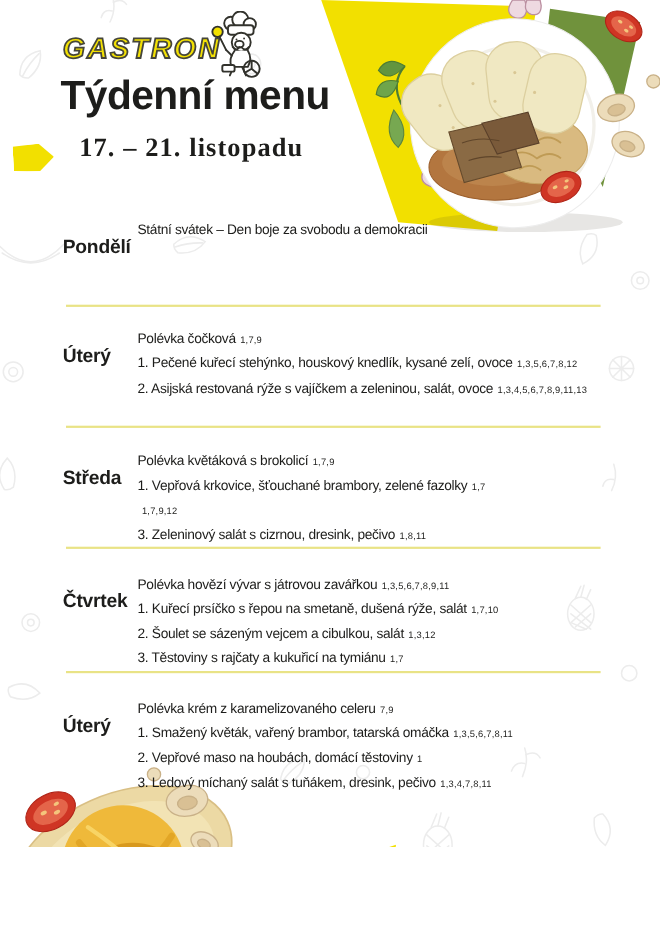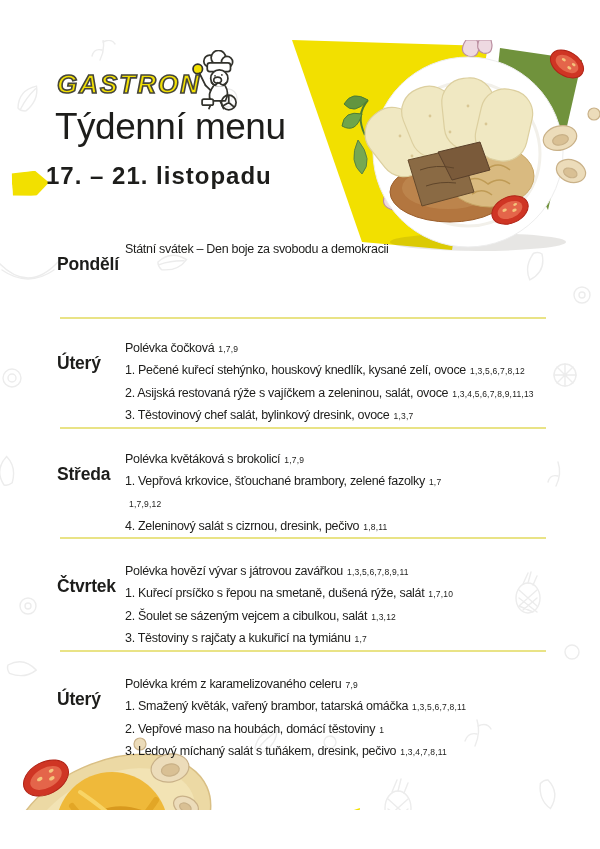--- a/index.html
+++ b/index.html
@@ -1,29 +1,29 @@
 <!DOCTYPE html>
 <html><head>
 <meta charset="utf-8">
 <style>
   html,body{margin:0;padding:0;background:#fff;}
   .page{position:relative;width:600px;height:770px;background:#ffffff;overflow:hidden;
-        font-family:"Liberation Sans",sans-serif;color:#1d1d1b;margin-top:40px;}
+        font-family:"Liberation Sans",sans-serif;color:#1d1d1b;}
   .layer{position:absolute;left:0;top:0;pointer-events:none;}
   .doodles{z-index:0;}
   .decor{z-index:1;}
 
   
   .brand{position:absolute;left:57px;top:29px;font-size:26px;font-weight:bold;font-style:italic;
          letter-spacing:2px;color:#f3e104;-webkit-text-stroke:1.6px #45453a;z-index:2;}
   .chef{position:absolute;left:188px;top:10px;width:54px;height:62px;z-index:2;}
-  .title{position:absolute;left:55px;top:66px;font-size:37px;font-weight:normal;letter-spacing:-0.5px;z-index:2;}
+  .title{position:absolute;left:55px;top:66px;font-size:37px;font-weight:bold;letter-spacing:-0.5px;z-index:2;}
   .date-tag{position:absolute;left:12px;top:131px;width:37px;height:25px;background:#f2e000;
             clip-path:polygon(0 6%,64% 0,100% 50%,64% 100%,0 94%);transform:rotate(-3deg);z-index:2;}
-  .date{position:absolute;left:46px;top:122px;font-family:Liberation Sans, sans-serif;
+  .date{position:absolute;left:72px;top:122px;font-family:Liberation Serif, serif;
         font-size:24px;font-weight:bold;letter-spacing:1px;z-index:2;}
 
   
   .day{position:absolute;left:57px;width:525px;display:flex;align-items:flex-start;z-index:2;}
   .day-name{width:68px;flex:none;font-size:17.5px;font-weight:bold;line-height:22px;letter-spacing:-0.2px;}
   .day-lines{flex:1;}
   .menu-line{font-size:12.5px;height:22.3px;display:flex;align-items:baseline;white-space:nowrap;line-height:22px;text-align:right;}
   .line-text{letter-spacing:-0.3px;}
   .allergens{font-size:8.5px;margin-left:4px;letter-spacing:0.2px;color:#1d1d1b;}
   .divider{position:absolute;left:60px;width:486px;height:2px;background:#e9e386;z-index:2;}
@@ -327,45 +327,41 @@
         <span class="allergens">1,7,9</span>
       </div>
       <div class="menu-line">
         <span class="line-text">1. Pečené kuřecí stehýnko, houskový knedlík, kysané zelí, ovoce</span>
         <span class="allergens">1,3,5,6,7,8,12</span>
       </div>
       <div class="menu-line">
         <span class="line-text">2. Asijská restovaná rýže s vajíčkem a zeleninou, salát, ovoce</span>
         <span class="allergens">1,3,4,5,6,7,8,9,11,13</span>
       </div>
-      <div class="menu-line">
-        <span class="line-text">3. Těstovinový chef salát, bylinkový dresink, ovoce</span>
-        <span class="allergens">1,3,7</span>
-      </div>
     </div>
   </section>
 
   <div class="divider" style="top:387px"></div>
 
   <section class="day" style="top:408px">
     <h2 class="day-name">Středa</h2>
     <div class="day-lines">
       <div class="menu-line">
         <span class="line-text">Polévka květáková s brokolicí</span>
         <span class="allergens">1,7,9</span>
       </div>
       <div class="menu-line">
         <span class="line-text">1. Vepřová krkovice, šťouchané brambory, zelené fazolky</span>
         <span class="allergens">1,7</span>
       </div>
       <div class="menu-line">
         <span class="allergens">1,7,9,12</span>
       </div>
       <div class="menu-line">
-        <span class="line-text">4. Zeleninový salát s cizrnou, dresink, pečivo</span>
+        <span class="line-text">3. Zeleninový salát s cizrnou, dresink, pečivo</span>
         <span class="allergens">1,8,11</span>
       </div>
     </div>
   </section>
 
   <div class="divider" style="top:497px"></div>
 
   <section class="day" style="top:520px">
     <h2 class="day-name">Čtvrtek</h2>
     <div class="day-lines">

